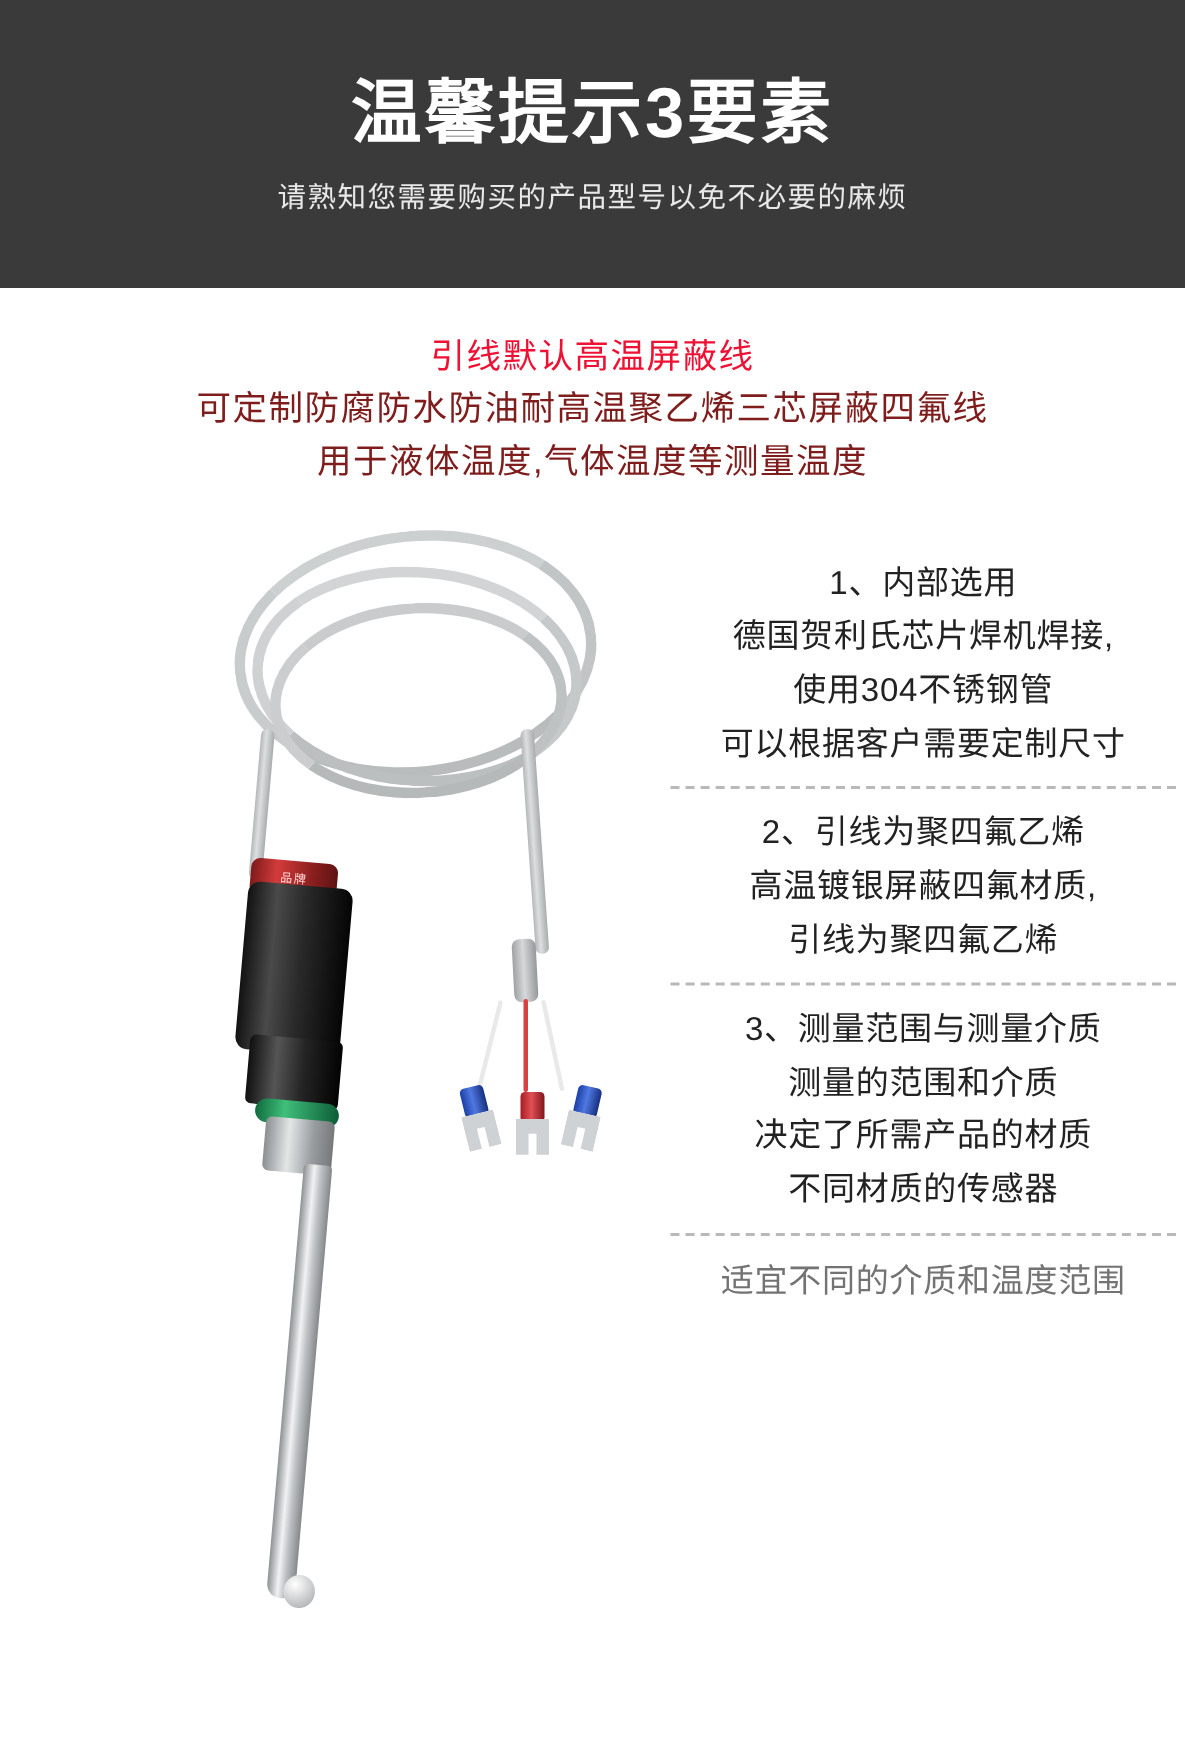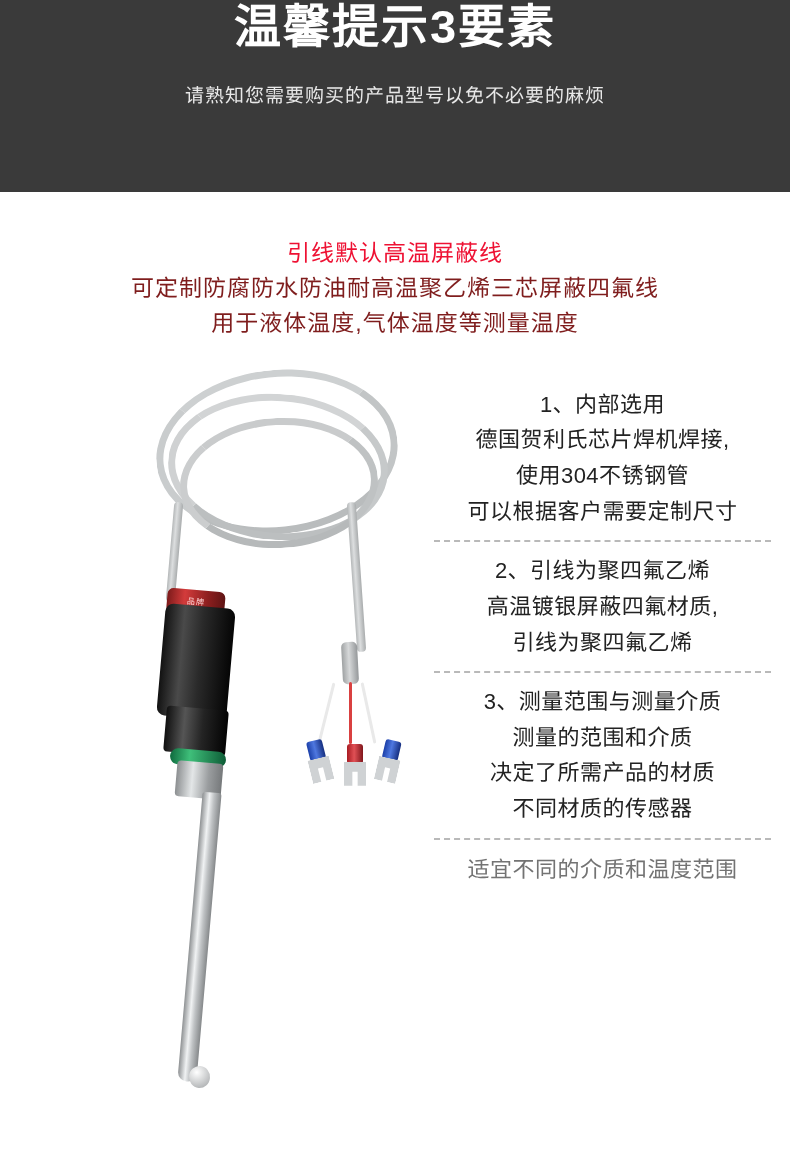--- a/index.html
+++ b/index.html
@@ -18,43 +18,43 @@
   
   .banner {
     position: relative;
     width: 790px;
     height: 192px;
     background: #3a3a3a;
     box-sizing: border-box;
     display: flex;
     flex-direction: column;
     align-items: center;
-    justify-content: flex-start;
+    justify-content: center;
   }
   .banner-title {
     color: #ffffff;
     font-size: 47px;
     font-weight: bold;
     letter-spacing: 2px;
     line-height: 1.15;
     margin: 0 0 14px 0;
     text-align: center;
   }
   .banner-sub {
     color: #e8e8e8;
     font-size: 19px;
     letter-spacing: 1px;
     text-align: center;
-    margin: 12px;
+    margin: 0;
   }
 
   
   .intro {
     width: 790px;
-    padding-top: 44px;
+    padding-top: 28px;
     text-align: center;
   }
   .intro-highlight {
     color: #ee1133;
     font-size: 23px;
     line-height: 1.5;
     letter-spacing: 1px;
   }
   .intro-line {
     color: #7f1d1d;
@@ -66,21 +66,21 @@
   
   .content {
     position: relative;
     width: 790px;
     height: 800px;
   }
 
   
   .right-col {
     position: absolute;
-    left: 430px;
+    left: 443px;
     top: 45px;
     width: 345px;
     text-align: center;
   }
   .para {
     color: #222222;
     font-size: 22px;
     line-height: 1.62;
     letter-spacing: 0.5px;
   }

